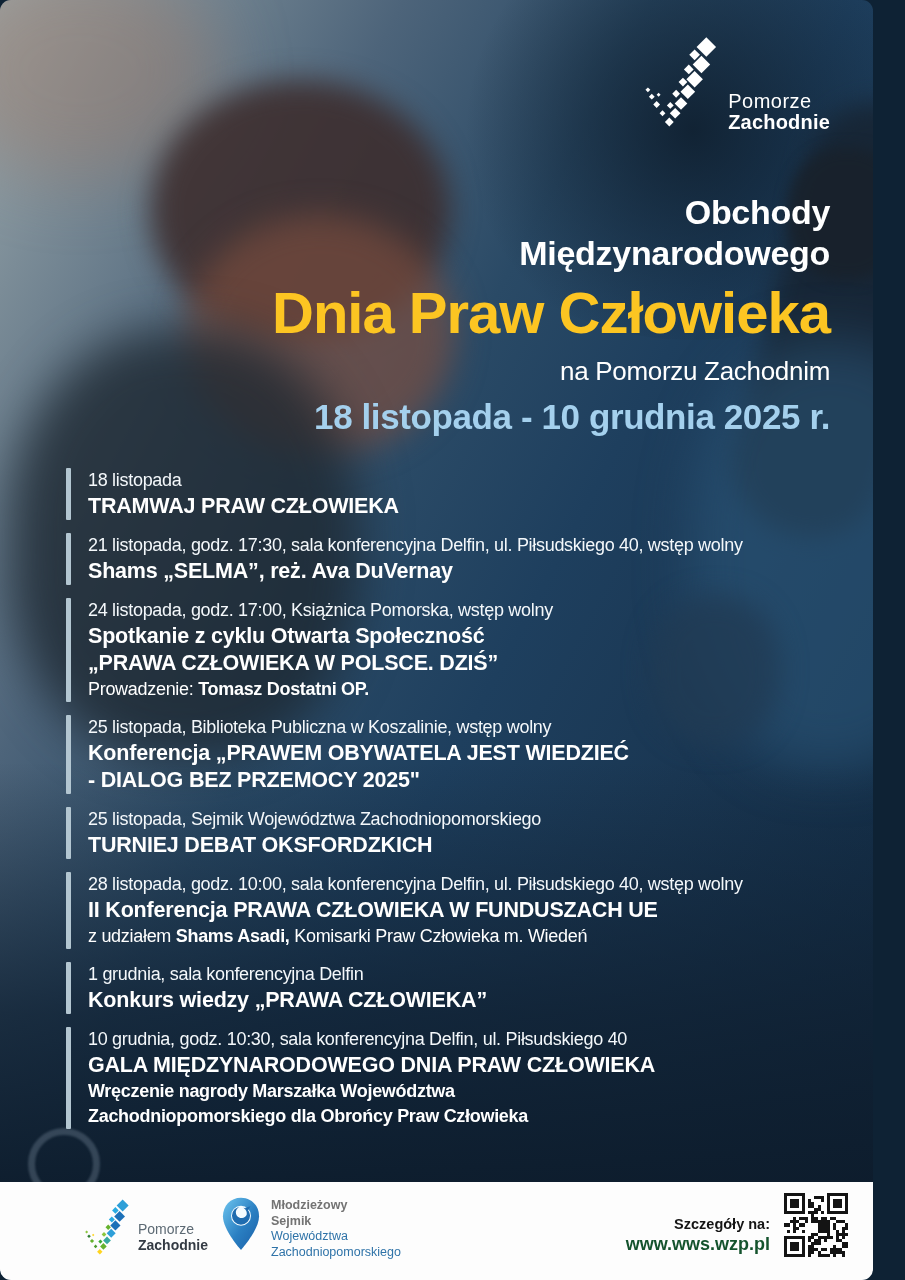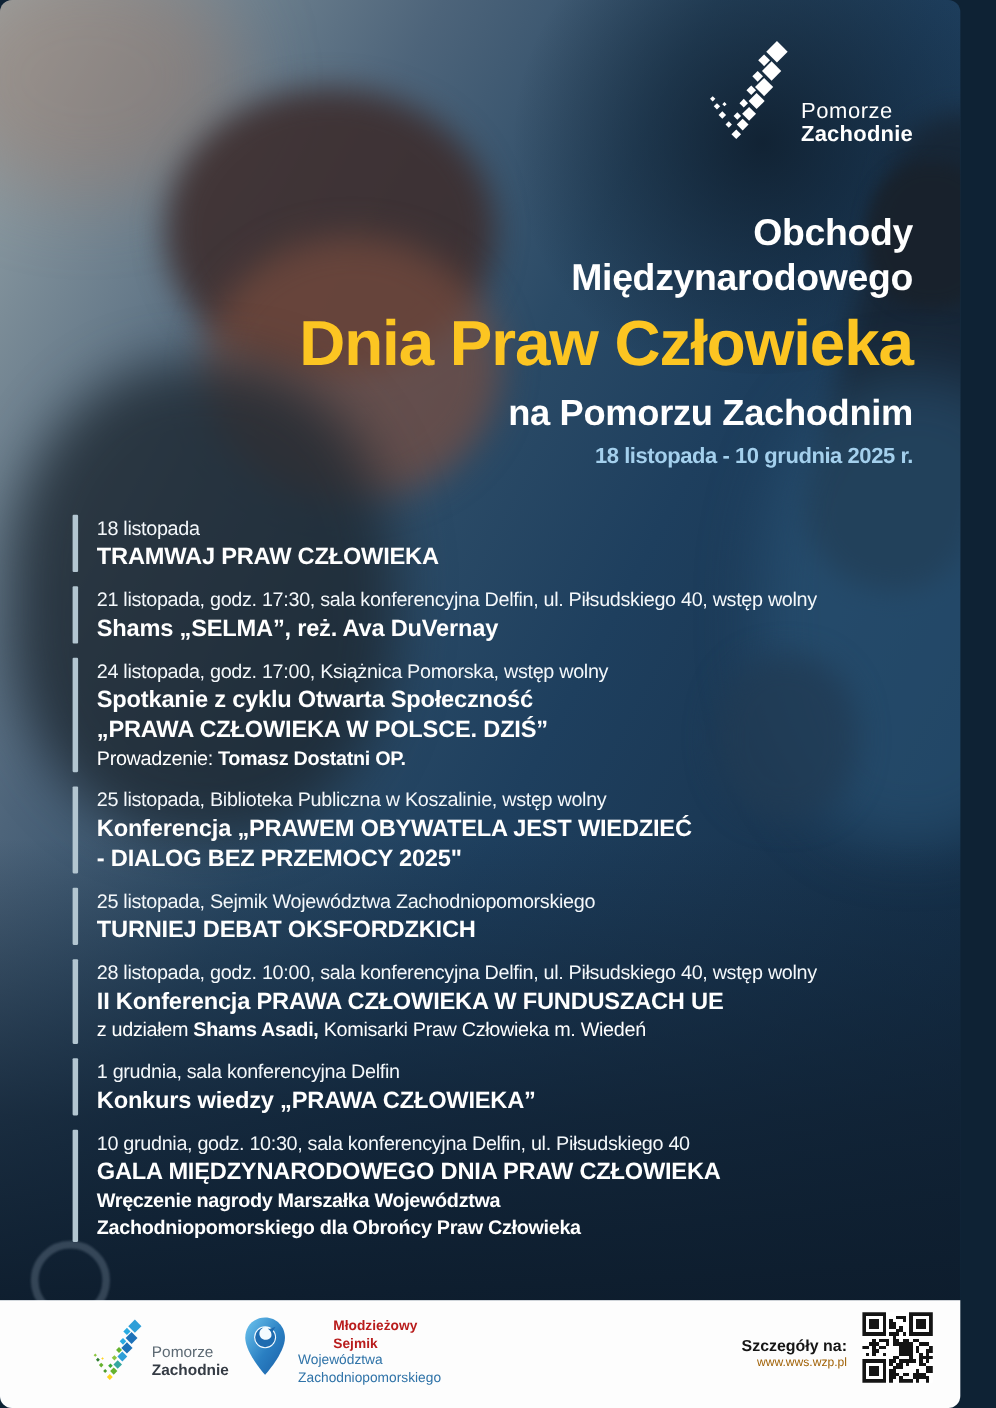--- a/index.html
+++ b/index.html
@@ -22,46 +22,46 @@
   
   .brand{position:absolute;top:36px;right:43px;display:flex;align-items:flex-end;gap:10px;}
   .brand svg{width:74px;height:98px;display:block;}
   .brand-text{display:flex;flex-direction:column;align-items:flex-start;line-height:1.02;padding-bottom:2px;}
   .brand-l1{color:#fff;font-size:20px;font-weight:300;letter-spacing:.5px;}
   .brand-l2{color:#fff;font-size:20px;font-weight:700;letter-spacing:.2px;}
   
   .title-block{position:absolute;top:192px;left:0;right:43px;text-align:right;color:#fff;}
   .t1{font-size:34px;font-weight:700;line-height:1.22;letter-spacing:-.3px;padding-left:24px;}
   .t-main{font-size:58px;font-weight:700;line-height:1.05;letter-spacing:-1px;color:#fcc522;margin:8px 0 12px;}
-  .t-sub{font-size:33px;font-weight:700;letter-spacing:-.3px;}
-  .t-date{font-size:20px;font-weight:700;letter-spacing:-.4px;color:#a4d0ed;margin-top:10px;}
+  .t-sub{font-size:26px;font-weight:400;letter-spacing:-.3px;}
+  .t-date{font-size:35px;font-weight:700;letter-spacing:-.4px;color:#a4d0ed;margin-top:10px;}
   
   .events{position:absolute;top:468px;left:66px;right:30px;color:#fff;}
   .event{display:flex;margin-bottom:13px;}
   .bar{flex:0 0 5px;background:#b3c6d1;border-radius:1px;margin-right:17px;}
   .event-body{flex:1;white-space:nowrap;}
   .meta{font-size:18px;font-weight:400;line-height:25px;letter-spacing:-.3px;color:#f4f8fb;}
   .line{line-height:27px;font-size:21.5px;letter-spacing:-.2px;}
   .line.md{font-size:18px;line-height:25px;letter-spacing:-.3px;}
   .line .b{font-weight:700;}
   .line .r{font-weight:400;}
   
   .footer{position:absolute;left:0;bottom:0;width:905px;height:98px;background:#fdfdfd;}
   .f-logo1{position:absolute;left:84px;top:17px;display:flex;align-items:flex-end;gap:8px;}
   .f-logo1 svg{width:46px;height:60px;display:block;}
   .f-l1a{color:#5d6a74;font-size:14px;font-weight:400;line-height:1.1;}
   .f-l1b{color:#343b44;font-size:14px;font-weight:700;line-height:1.1;}
   .f-logo1 .txt{display:flex;flex-direction:column;padding-bottom:6px;}
   .f-logo2{position:absolute;left:222px;top:14px;display:flex;align-items:center;gap:11px;}
   .f-logo2 svg{width:38px;height:66px;display:block;}
   .f-l2{display:flex;flex-direction:column;line-height:15.5px;font-size:12.5px;color:#2f73a8;}
-  .f-l2 .bd{font-weight:700;color:#b91c1c;margin-left:32px;}
+  .f-l2 .bd{font-weight:700;color:#737373;}
   .f-details{position:absolute;right:135px;top:33px;text-align:right;}
   .f-det-label{font-size:14.5px;font-weight:800;color:#151515;line-height:1.25;}
-  .f-det-url{font-size:11px;font-weight:400;color:#a16207;line-height:1.25;}
+  .f-det-url{font-size:18px;font-weight:700;color:#14532d;line-height:1.25;}
   .qr{position:absolute;right:57px;top:11px;width:64px;height:64px;background:#fff;}
   .qr svg{width:100%;height:100%;fill:#141414;shape-rendering:crispEdges;}
 </style>
 </head>
 <body>
 
 <div class="poster">
 
   <div class="bgshape glow"></div>
   <div class="bgshape shade-tr"></div>

